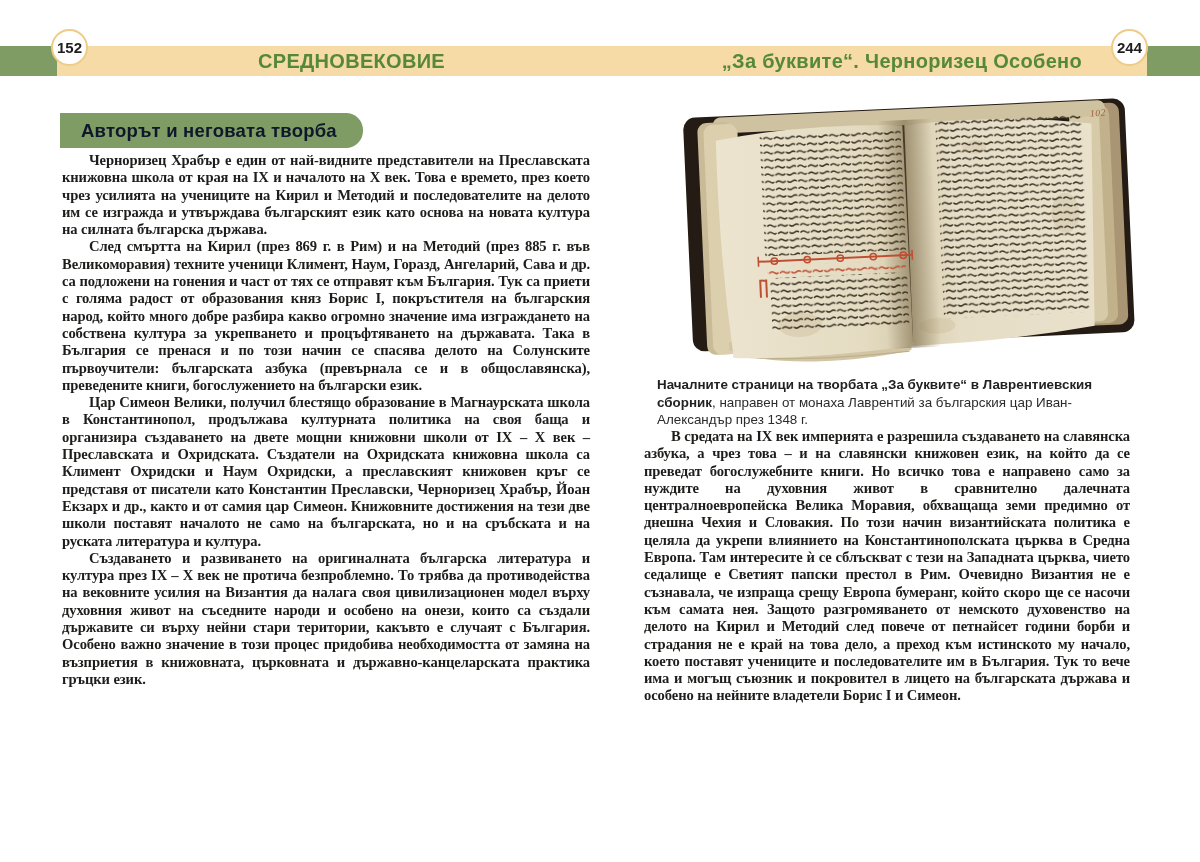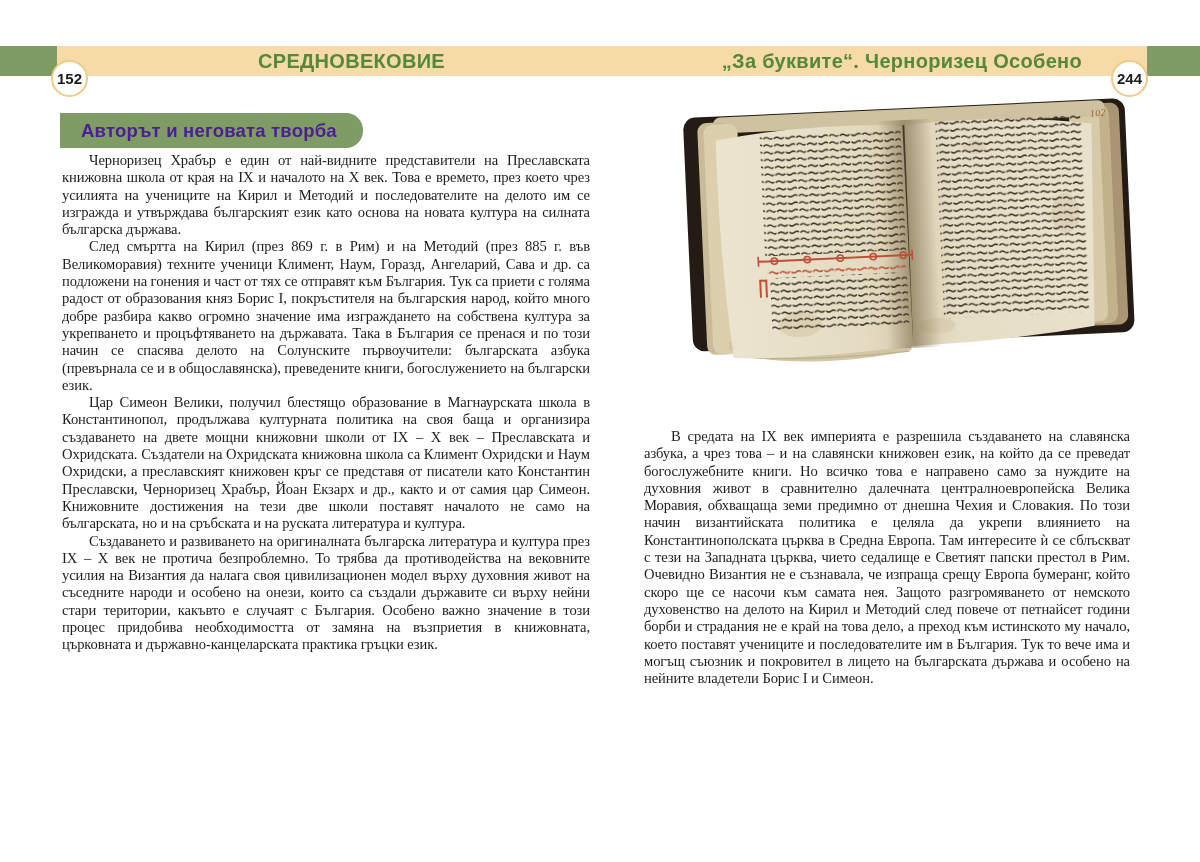--- a/index.html
+++ b/index.html
@@ -8,34 +8,34 @@
   
   .bar{position:absolute;left:0;top:46px;width:1200px;height:30px;background:#f6dba6;}
   .gblock{position:absolute;top:0;height:30px;background:#7e9c63;}
   .gblock.left{left:0;width:57px;}
   .gblock.right{right:0;width:53px;}
   .runhead{position:absolute;top:0;height:40px;line-height:30px;
            font-family:"Liberation Sans","DejaVu Sans",sans-serif;
            font-weight:700;font-size:20px;color:#55883a;letter-spacing:.3px;}
   .runhead.left{left:258px;}
   .runhead.right{right:118px;}
-  .pagenum{position:absolute;top:60px;width:37px;height:37px;border-radius:50%;
+  .pagenum{position:absolute;top:29px;width:37px;height:37px;border-radius:50%;
            background:#fff;border:2px solid #eecb86;box-sizing:border-box;
            display:flex;align-items:center;justify-content:center;z-index:3;
            font-family:"Liberation Sans","DejaVu Sans",sans-serif;
            font-weight:700;font-size:15px;color:#1e1e1e;}
   .pagenum.left{left:51px;}
   .pagenum.right{left:1111px;}
   
   .heading-box{position:absolute;left:60px;top:113px;height:35px;line-height:35px;
-               padding:0 26px 0 21px;background:#7e9c63;color:#4c1d95;
+               padding:0 26px 0 21px;background:#7e9c63;color:#0f172a;
                border-radius:0 17px 17px 0;
                font-family:"Liberation Sans","DejaVu Sans",sans-serif;
                font-weight:600;font-size:18.5px;letter-spacing:.2px;text-align:center;}
-  .col{position:absolute;text-align:justify;color:#1d1d1b;}
+  .col{position:absolute;text-align:justify;color:#1d1d1b;font-weight:bold;}
   .col p{margin:0;text-indent:27px;font-size:14.6px;line-height:17.3px;letter-spacing:-0.1px;}
   .col-left{left:62px;top:152px;width:528px;}
   .col-right{left:644px;top:428px;width:486px;}
   
   figure{position:absolute;left:657px;top:92px;width:486px;margin:0;}
   .photo{position:relative;width:460px;height:273px;margin-left:21px;}
   .photo svg{position:absolute;left:0;top:0;transform:rotate(-2.6deg);}
   .folio{position:absolute;right:32px;top:16px;color:#a05c35;font-size:9.5px;
          font-style:italic;transform:rotate(-4deg);letter-spacing:.5px;}
   figcaption{margin-top:11px;font-family:"Liberation Sans","DejaVu Sans",sans-serif;
@@ -129,19 +129,22 @@
           <circle cx="161" cy="163" r="3.2" fill="none" stroke-width="1.5"></circle>
           <circle cx="194" cy="163" r="3.2" fill="none" stroke-width="1.5"></circle>
           <circle cx="224" cy="163" r="3.2" fill="none" stroke-width="1.5"></circle>
           <path d="M79 158 L79 168 M233 158 L233 168" stroke-width="1.6"></path>
           <rect x="88" y="168" width="138" height="9" fill="url(#inkRed)" stroke="none"></rect>
           <path d="M80 181 L80 199 M86 181 L86 199 M80 182 L86 182" stroke-width="2" fill="none"></path>
         </g>
       </svg>
       <span class="folio">102</span>
     </div>
+    <figcaption>
+      <b>Началните страници на творбата „За буквите“ в Лаврентиевския сборник</b><span>, направен от монаха Лаврентий за българския цар Иван-Александър през 1348 г.</span>
+    </figcaption>
   </figure>
 
   <div class="col col-right">
     <p>В средата на IX век империята е разрешила създаването на славянска азбука, а чрез това – и на славянски книжовен език, на който да се преведат богослужебните книги. Но всичко това е направено само за нуждите на духовния живот в сравнително далечната централноевропейска Велика Моравия, обхващаща земи предимно от днешна Чехия и Словакия. По този начин византийската политика е целяла да укрепи влиянието на Константинополската църква в Средна Европа. Там интересите ѝ се сблъскват с тези на Западната църква, чието седалище е Светият папски престол в Рим. Очевидно Византия не е съзнавала, че изпраща срещу Европа бумеранг, който скоро ще се насочи към самата нея. Защото разгромяването от немското духовенство на делото на Кирил и Методий след повече от петнайсет години борби и страдания не е край на това дело, а преход към истинското му начало, което поставят учениците и последователите им в България. Тук то вече има и могъщ съюзник и покровител в лицето на българската държава и особено на нейните владетели Борис I и Симеон.</p>
   </div>
 
 </div>
 
 </body></html>

